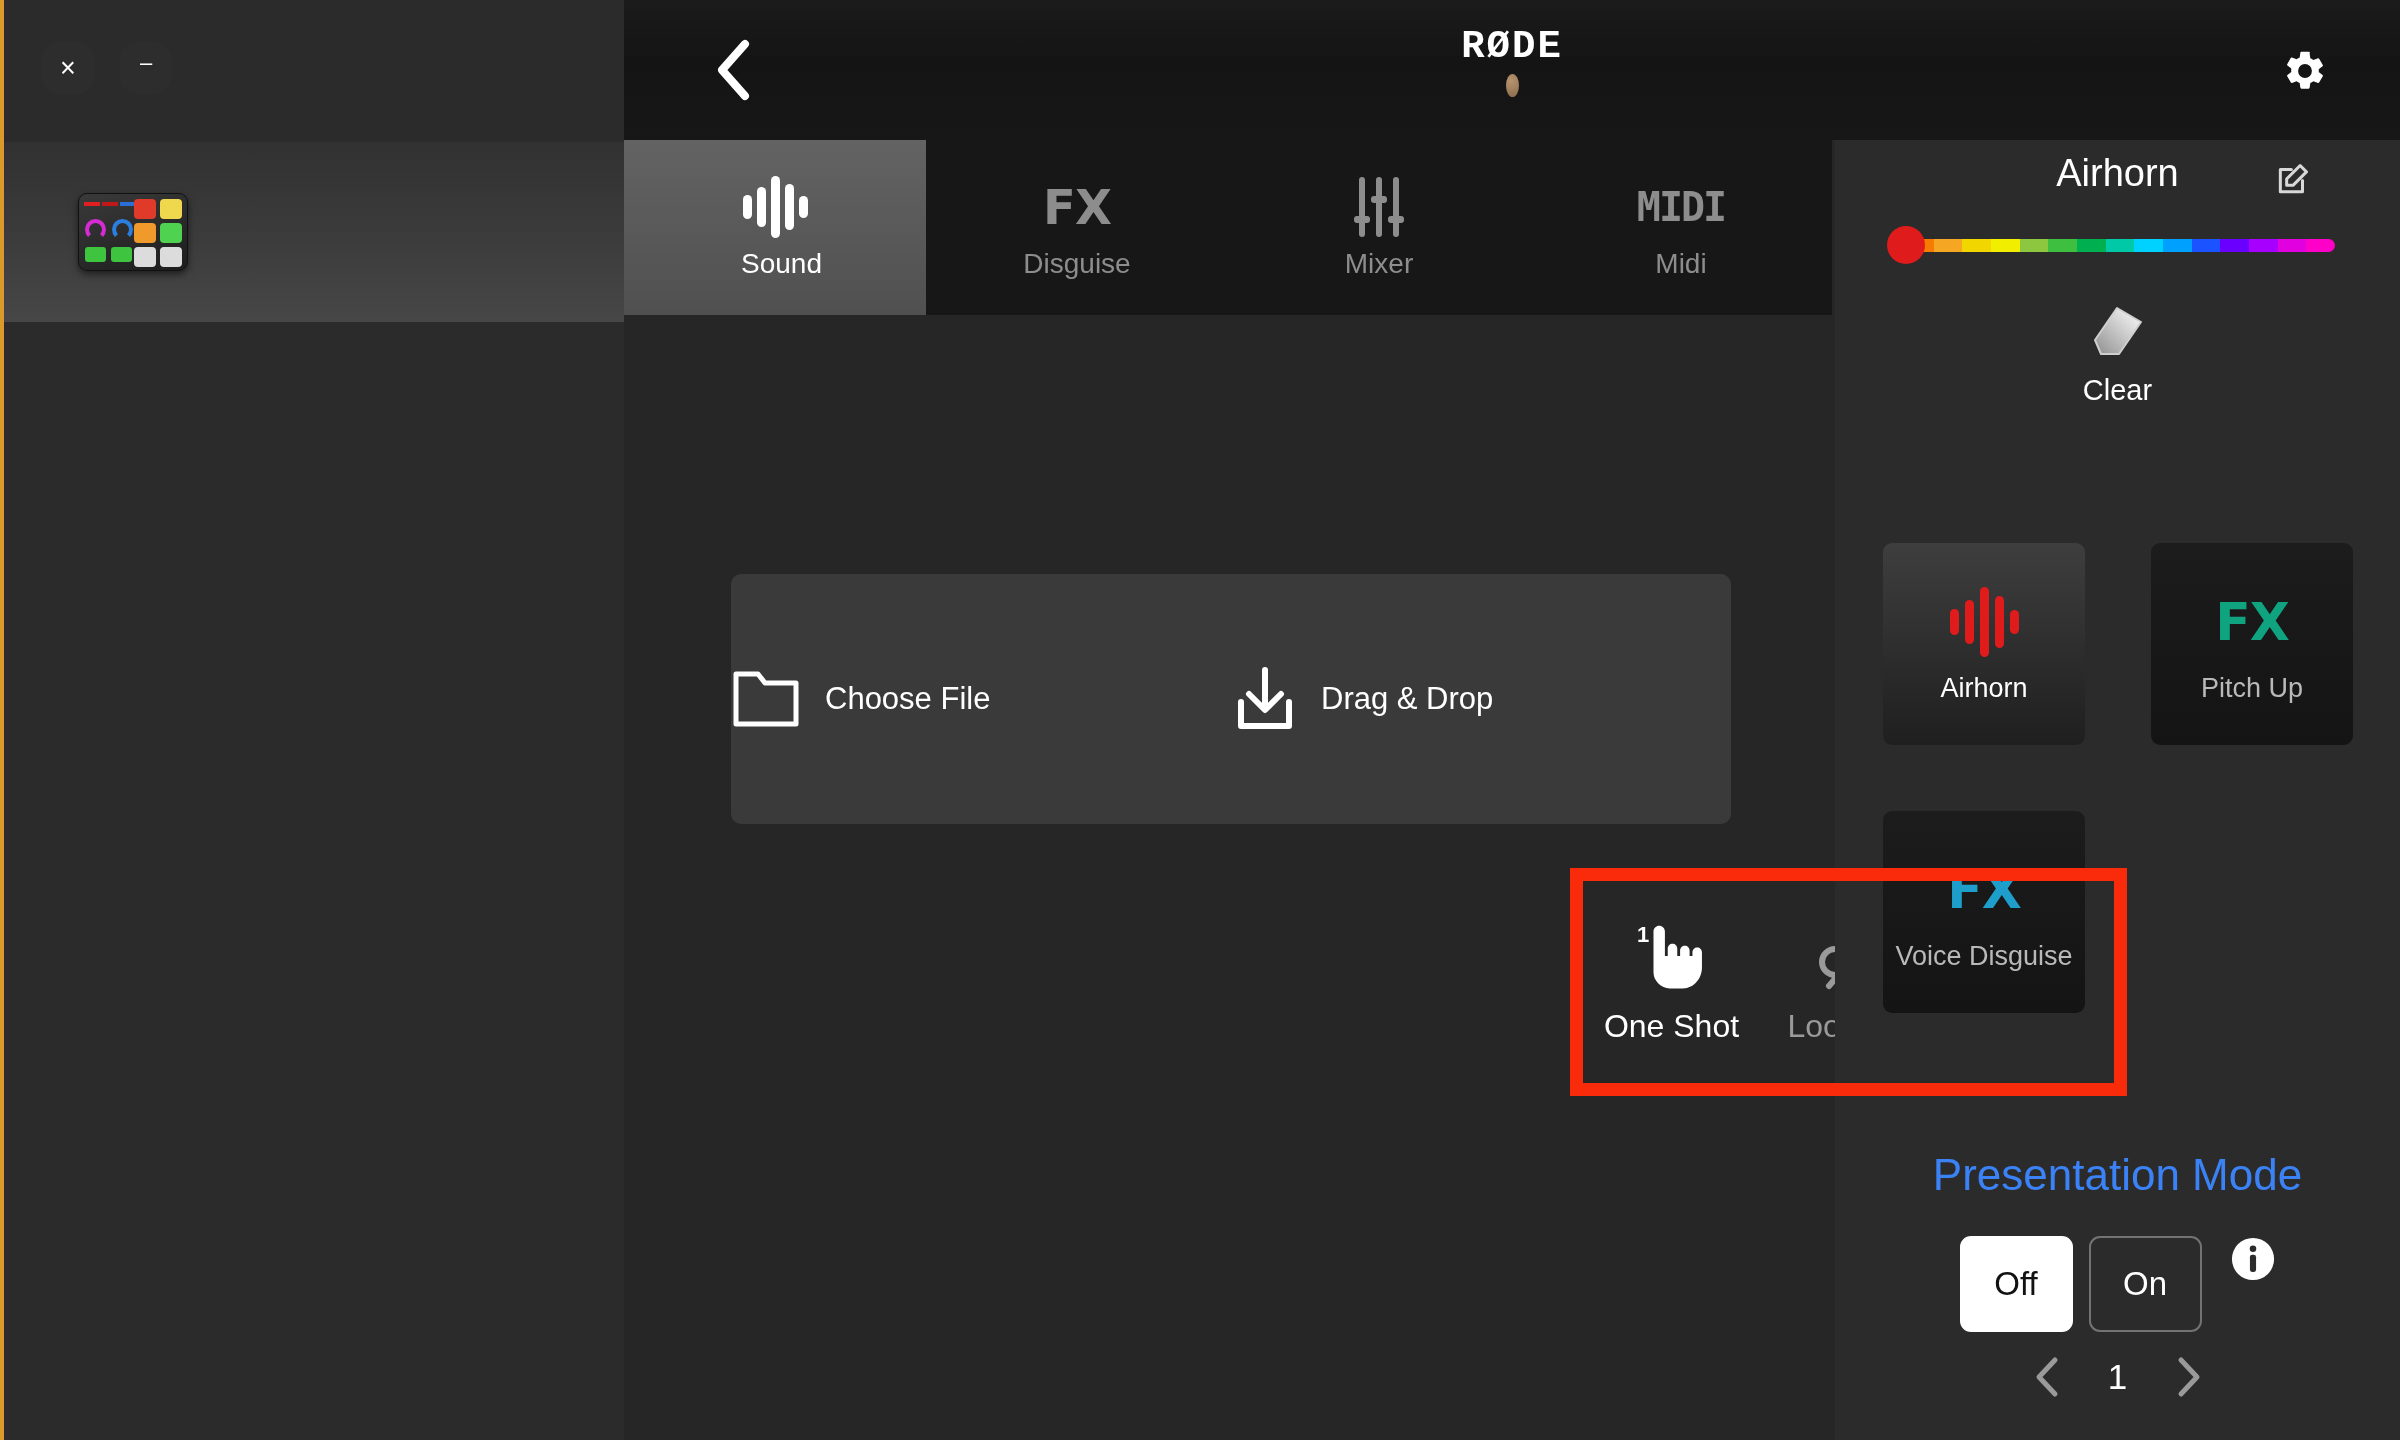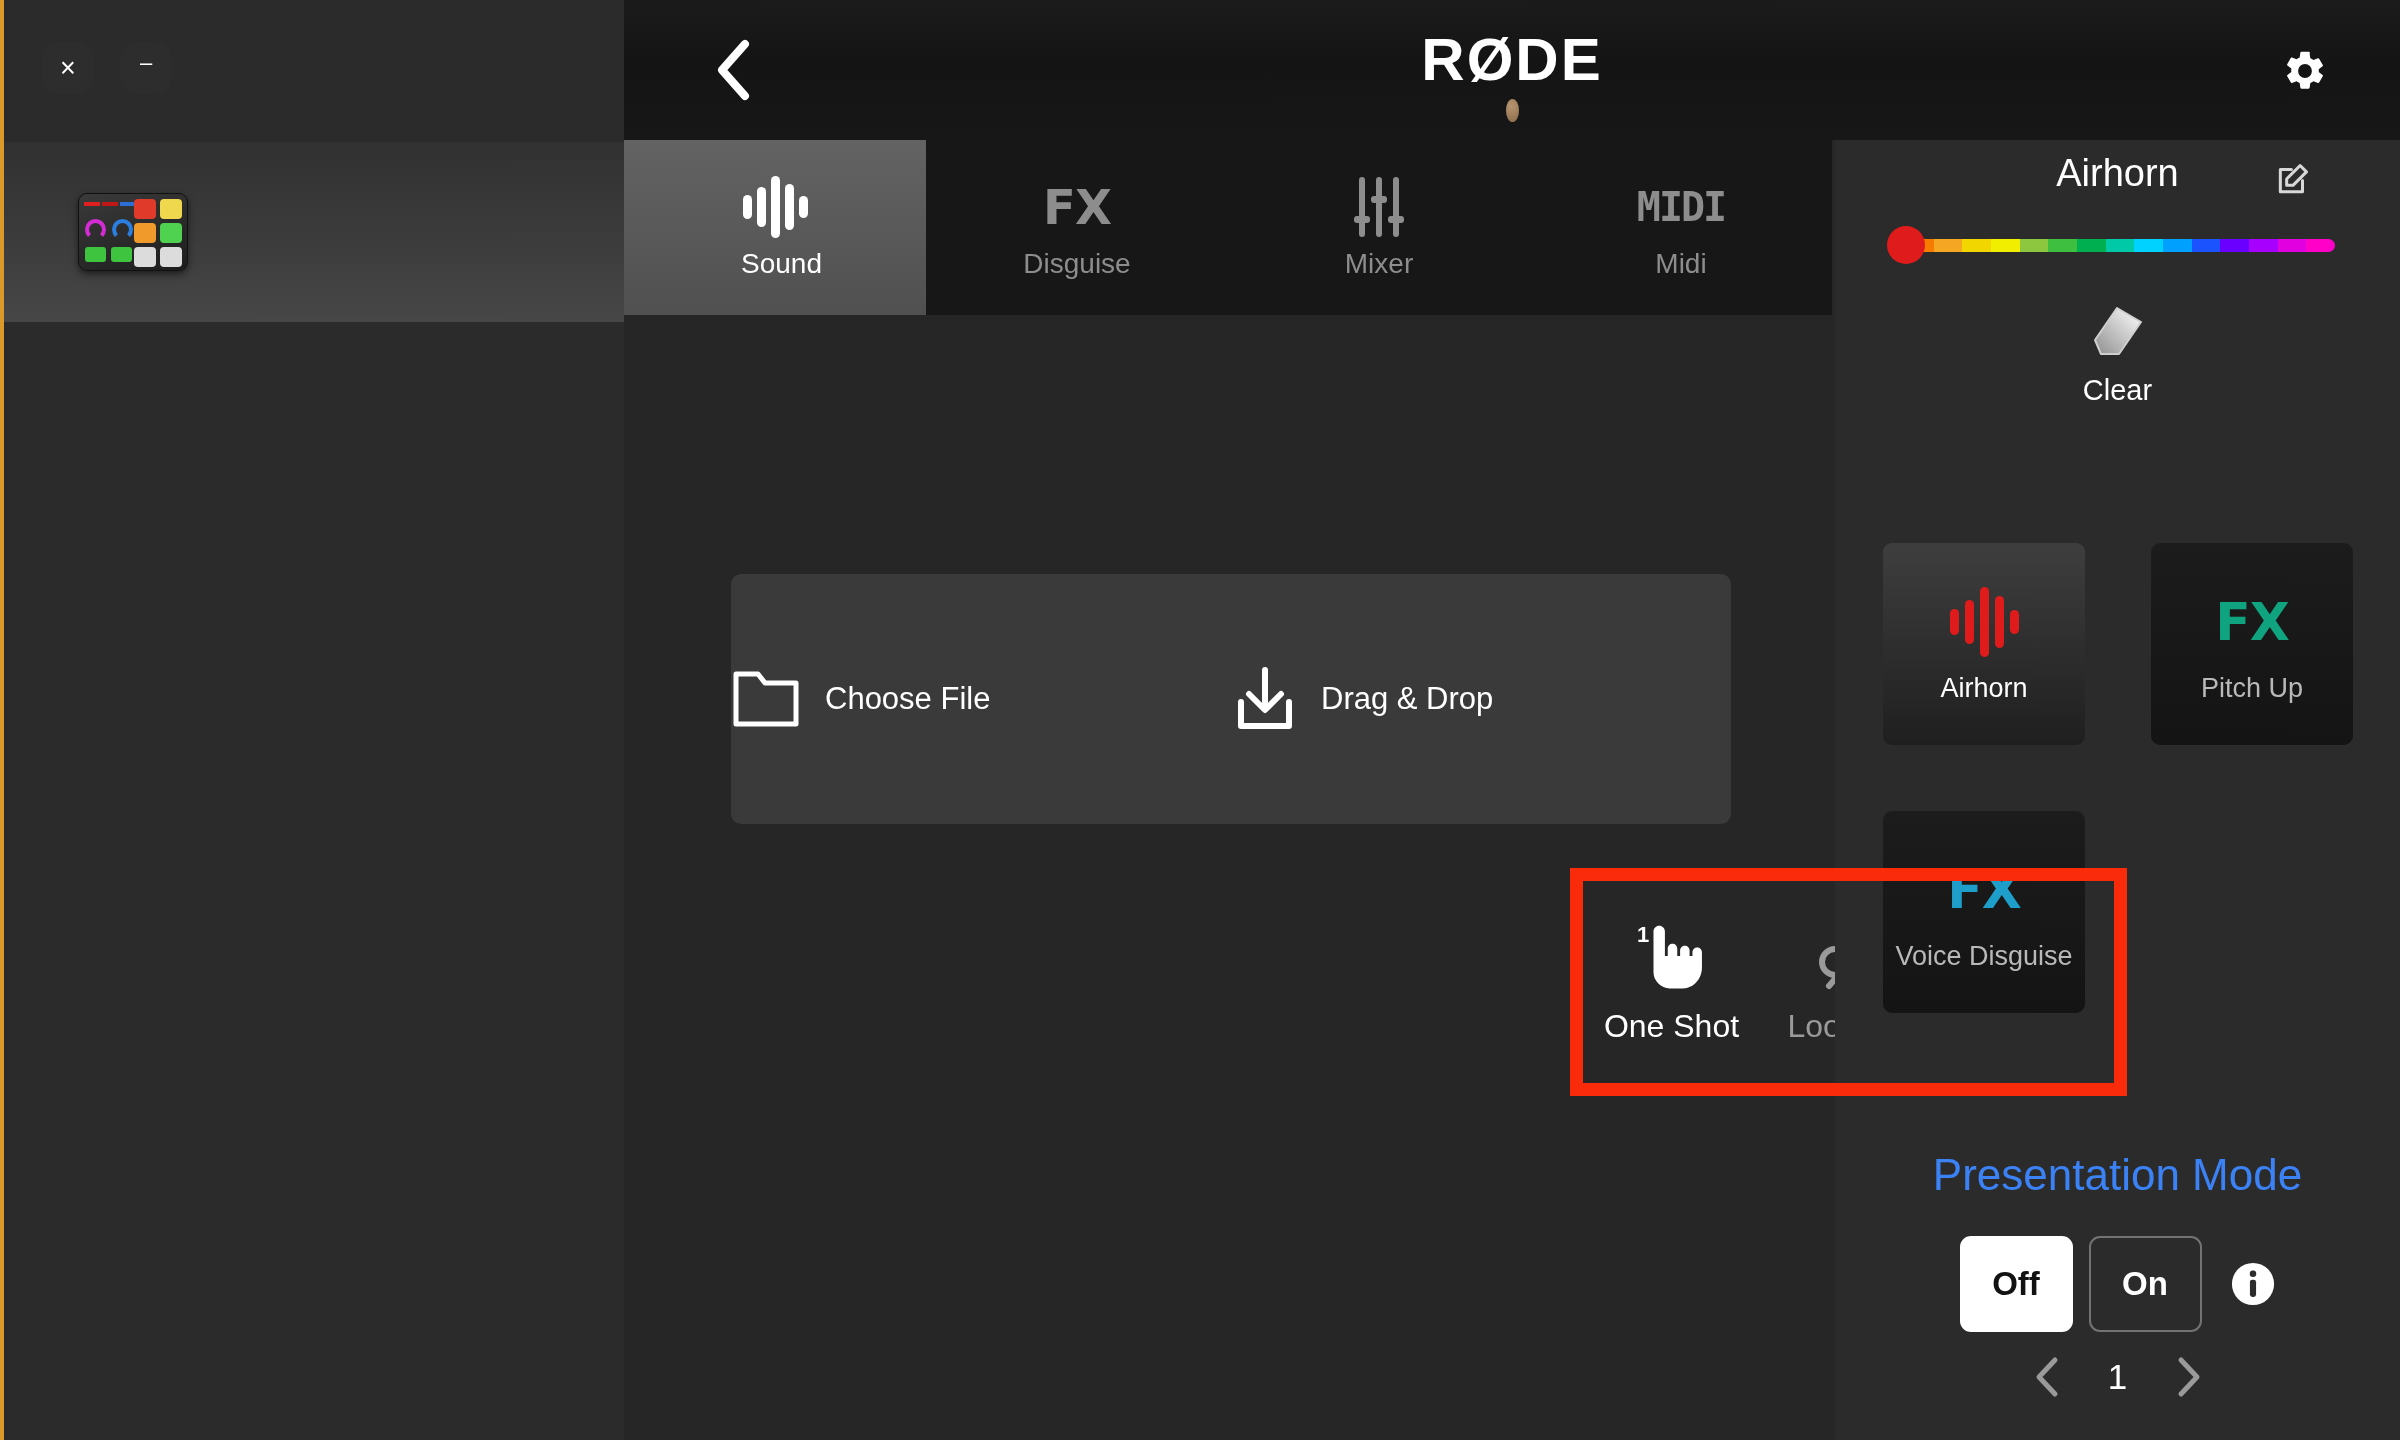--- a/index.html
+++ b/index.html
@@ -65,22 +65,22 @@
     position:absolute; top:0; left:0; width:1776px; height:140px;
     background:linear-gradient(180deg,#1b1b1b 0%,#141414 45%,#171717 100%);
     z-index:3;
   }
   .back-arrow {
     position:absolute; left:80px; top:38px; width:60px; height:64px;
     cursor:pointer; display:flex; align-items:center; justify-content:center;
   }
   .brand { position:absolute; left:0; right:0; top:25px; text-align:center; }
   .brand-text {
-    font-size:60px; font-weight:700; letter-spacing:2px; color:#fff;
-    font-family:Liberation Sans, sans-serif;
+    font-size:39px; font-weight:700; letter-spacing:2px; color:#fff;
+    font-family:Liberation Mono, monospace;
   }
   .brand-dot {
     width:13px; height:23px; border-radius:50%;
     background:radial-gradient(circle at 35% 30%,#b79470,#8a6b49);
     margin:5px auto 0;
   }
   .gear { position:absolute; right:72px; top:48px; width:46px; height:46px; cursor:pointer; }
 
   .tabs { position:absolute; top:140px; left:0; width:1211px; height:175px; display:flex; z-index:2; }
   .tab {
@@ -161,21 +161,21 @@
     cursor:pointer;
   }
   .pad.sel { background:linear-gradient(180deg,#3e3e3e,#1f1f1f); }
   .pad-label { font-size:27px; color:#b9b9b9; }
   .pad.sel .pad-label { color:#fff; }
   .pad-ic { height:74px; display:flex; align-items:center; justify-content:center; }
   .pad-fx { font-size:52px; font-weight:700; font-family:"DejaVu Sans", sans-serif; letter-spacing:-1px; }
 
   .pres { position:absolute; top:1150px; left:0; width:565px; text-align:center; }
   .pres-title { font-size:44px; color:#3b82f6; }
-  .pres-row { margin-top:36px; display:flex; align-items:center; justify-content:center; gap:16px;font-weight:bold; }
+  .pres-row { margin-top:36px; display:flex; align-items:flex-start; justify-content:center; gap:16px; }
   .seg {
     width:113px; height:96px; border-radius:11px;
     display:flex; align-items:center; justify-content:center;
     font-size:33px; cursor:pointer;
   }
   .seg.sel { background:#fff; color:#121212; border:2px solid #fff; }
   .seg.unsel { background:transparent; color:#fff; border:2px solid #737373; }
   .info-ic { width:46px; height:46px; margin-left:12px; cursor:pointer; }
 
   .pager { position:absolute; bottom:42px; left:0; width:565px; display:flex; align-items:center; justify-content:center; gap:42px; }

